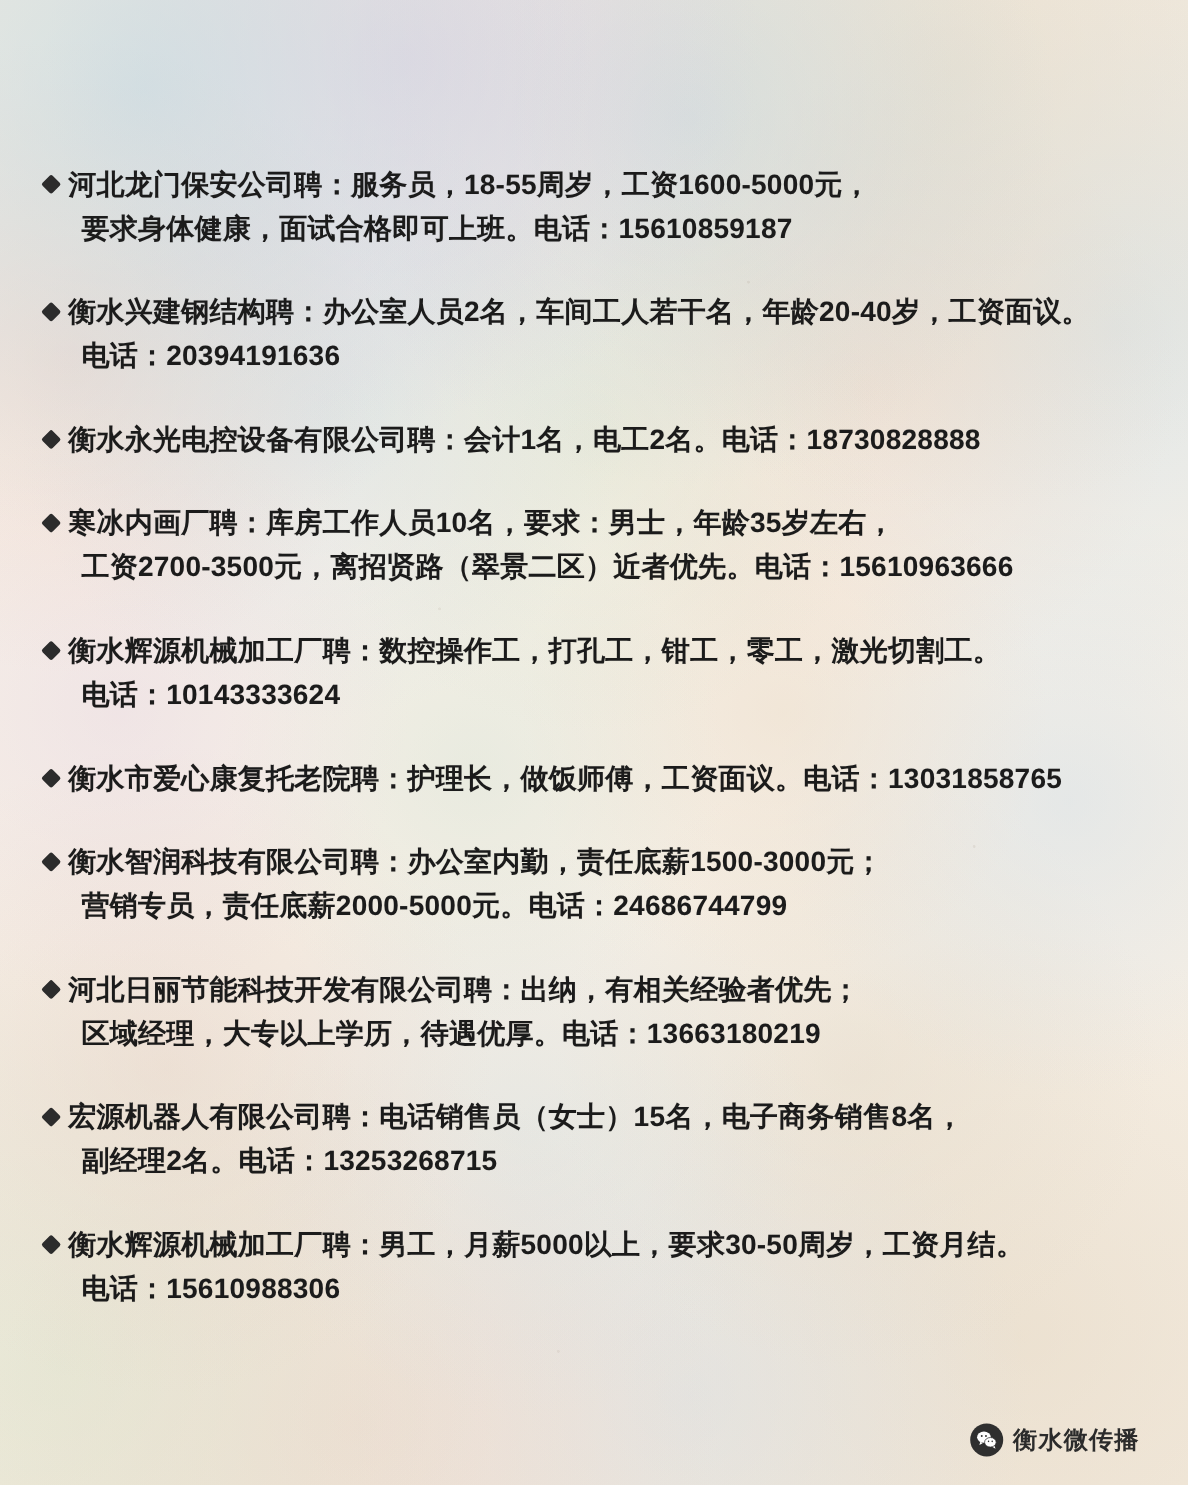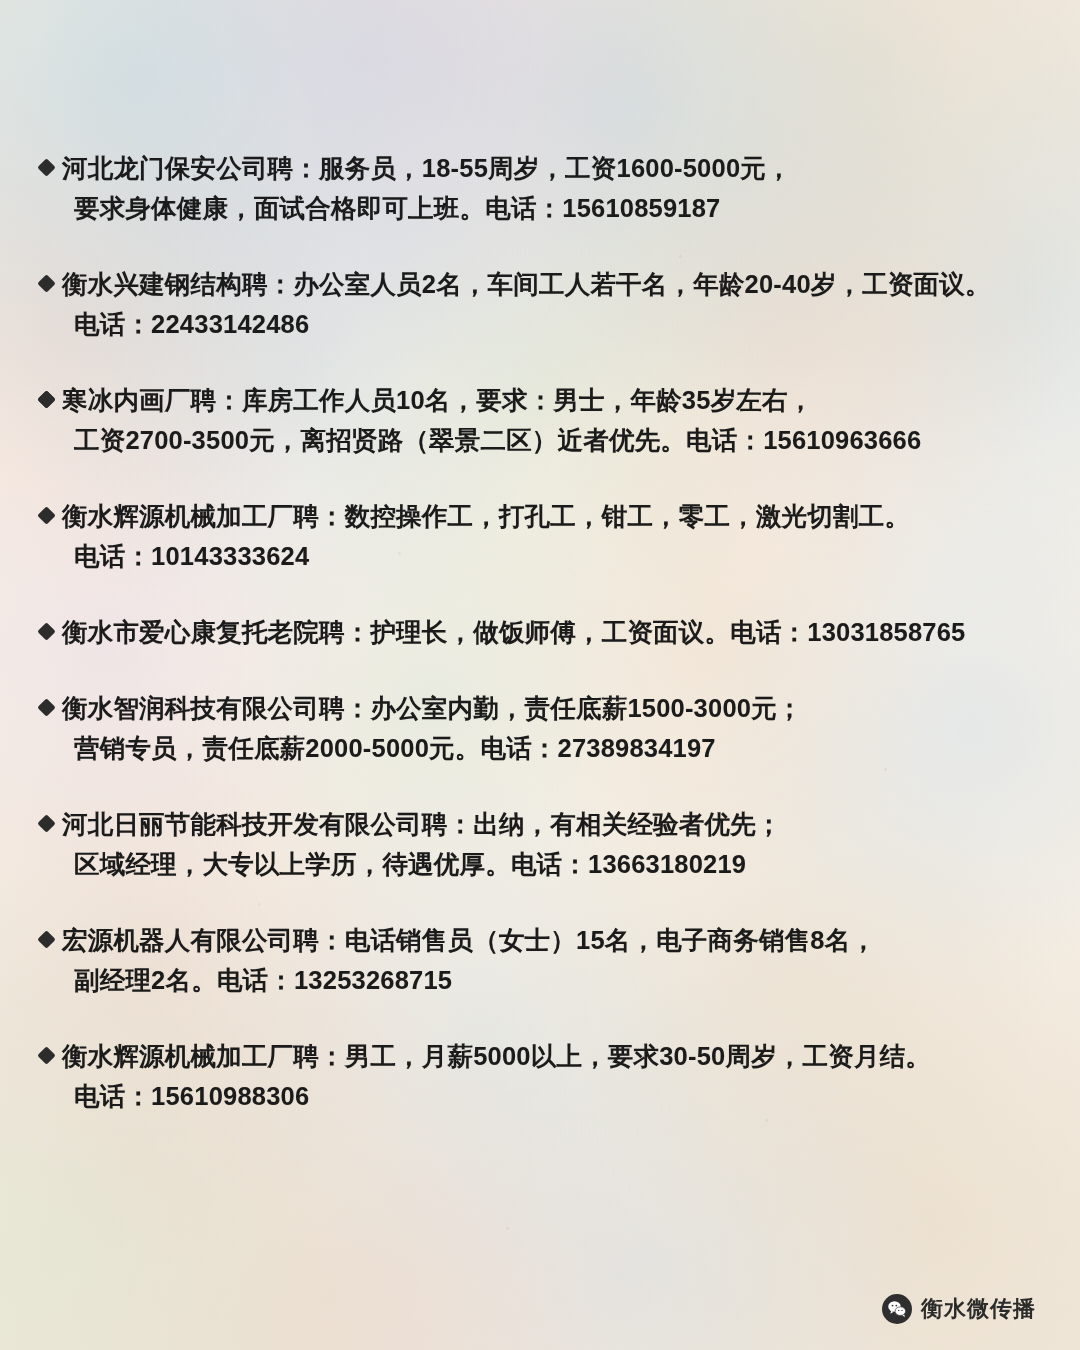--- a/index.html
+++ b/index.html
@@ -150,27 +150,28 @@
         <span>河北龙门保安公司聘：服务员，18-55周岁，工资1600-5000元，</span>
       </span>
       <span class="line cont">要求身体健康，面试合格即可上班。电话：15610859187</span>
     </div>
 
     <div class="listing">
       <span class="line first">
         <span class="bullet"></span>
         <span>衡水兴建钢结构聘：办公室人员2名，车间工人若干名，年龄20-40岁，工资面议。</span>
       </span>
-      <span class="line cont">电话：22433142486</span>
-    </div>
-
-
-    <div class="listing">
-      <span class="line first">
-        <span class="bullet"></span>
+      <span class="line cont">电话：20394191636</span>
+    </div>
+
+
+    <div class="listing">
+      <span class="line first">
+        <span class="bullet"></span>
+        <span>衡水永光电控设备有限公司聘：会计1名，电工2名。电话：18730828888</span>
       </span>
     </div>
 
     <div class="listing">
       <span class="line first">
         <span class="bullet"></span>
         <span>寒冰内画厂聘：库房工作人员10名，要求：男士，年龄35岁左右，</span>
       </span>
       <span class="line cont">工资2700-3500元，离招贤路（翠景二区）近者优先。电话：15610963666</span>
     </div>
@@ -188,21 +189,21 @@
         <span class="bullet"></span>
         <span>衡水市爱心康复托老院聘：护理长，做饭师傅，工资面议。电话：13031858765</span>
       </span>
     </div>
 
     <div class="listing">
       <span class="line first">
         <span class="bullet"></span>
         <span>衡水智润科技有限公司聘：办公室内勤，责任底薪1500-3000元；</span>
       </span>
-      <span class="line cont">营销专员，责任底薪2000-5000元。电话：27389834197</span>
+      <span class="line cont">营销专员，责任底薪2000-5000元。电话：24686744799</span>
     </div>
 
     <div class="listing">
       <span class="line first">
         <span class="bullet"></span>
         <span>河北日丽节能科技开发有限公司聘：出纳，有相关经验者优先；</span>
       </span>
       <span class="line cont">区域经理，大专以上学历，待遇优厚。电话：13663180219</span>
     </div>
 

